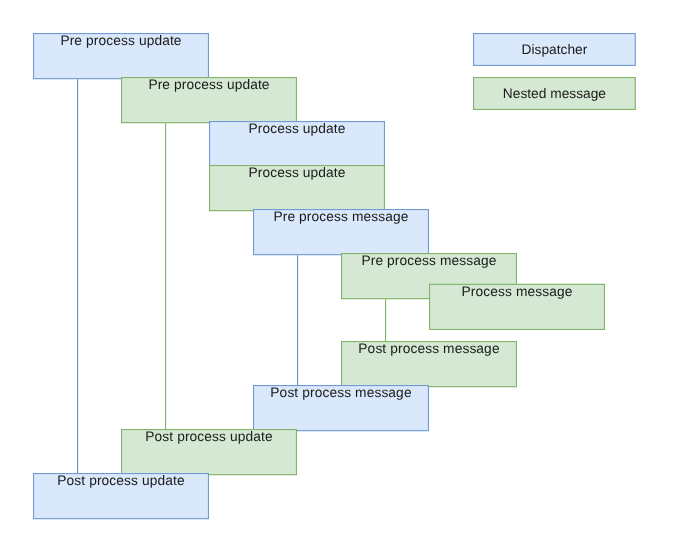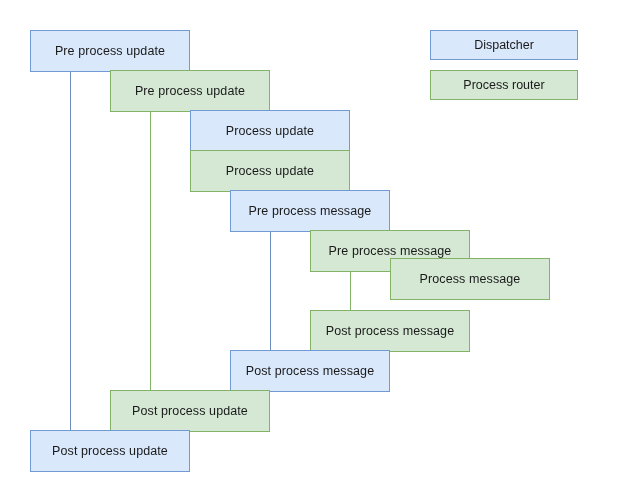--- a/index.html
+++ b/index.html
@@ -16,21 +16,21 @@
     height: 491px;
     background: #ffffff;
     overflow: hidden;
   }
   .node {
     position: absolute;
     box-sizing: border-box;
     width: 160px;
     height: 42px;
     display: flex;
-    align-items: center;
+    align-items: flex-start;
     justify-content: center;
     font-size: 12.5px;
     line-height: 1;
     color: #1a1a1a;
     letter-spacing: 0.1px;
     white-space: nowrap;
   }
   .node.dispatcher {
     background: #dae8fc;
     border: 1px solid #7199d4;
@@ -110,16 +110,16 @@
       </div>
       <div class="node dispatcher" style="left: 30px; top: 430px;">
         <span>Post process update</span>
       </div>
     </div>
   <div id="legend-layer">
       <div class="legend-node dispatcher" style="left: 430px; top: 30px;">
         <span>Dispatcher</span>
       </div>
       <div class="legend-node nested" style="left: 430px; top: 70px;">
-        <span>Process router</span>
+        <span>Nested message</span>
       </div>
     </div>
 </div>
 
 </body></html>

